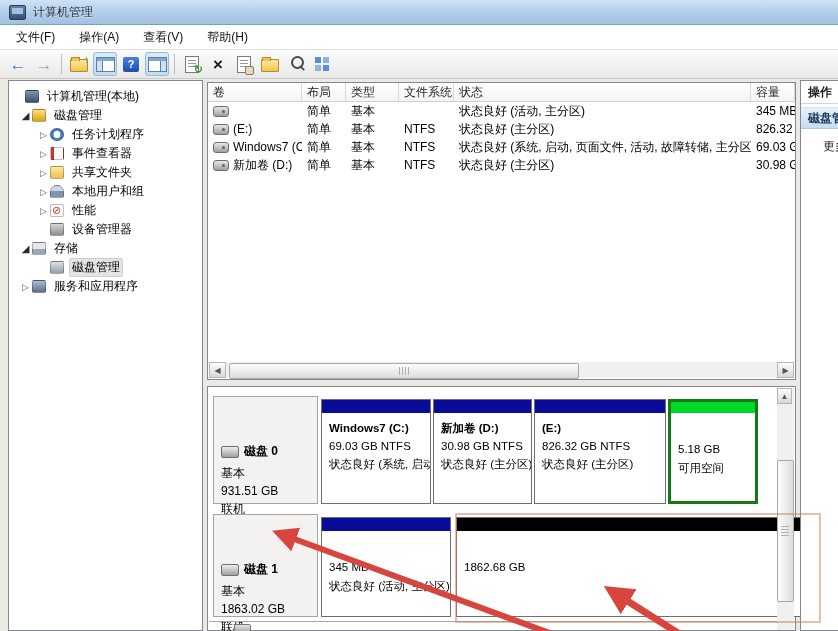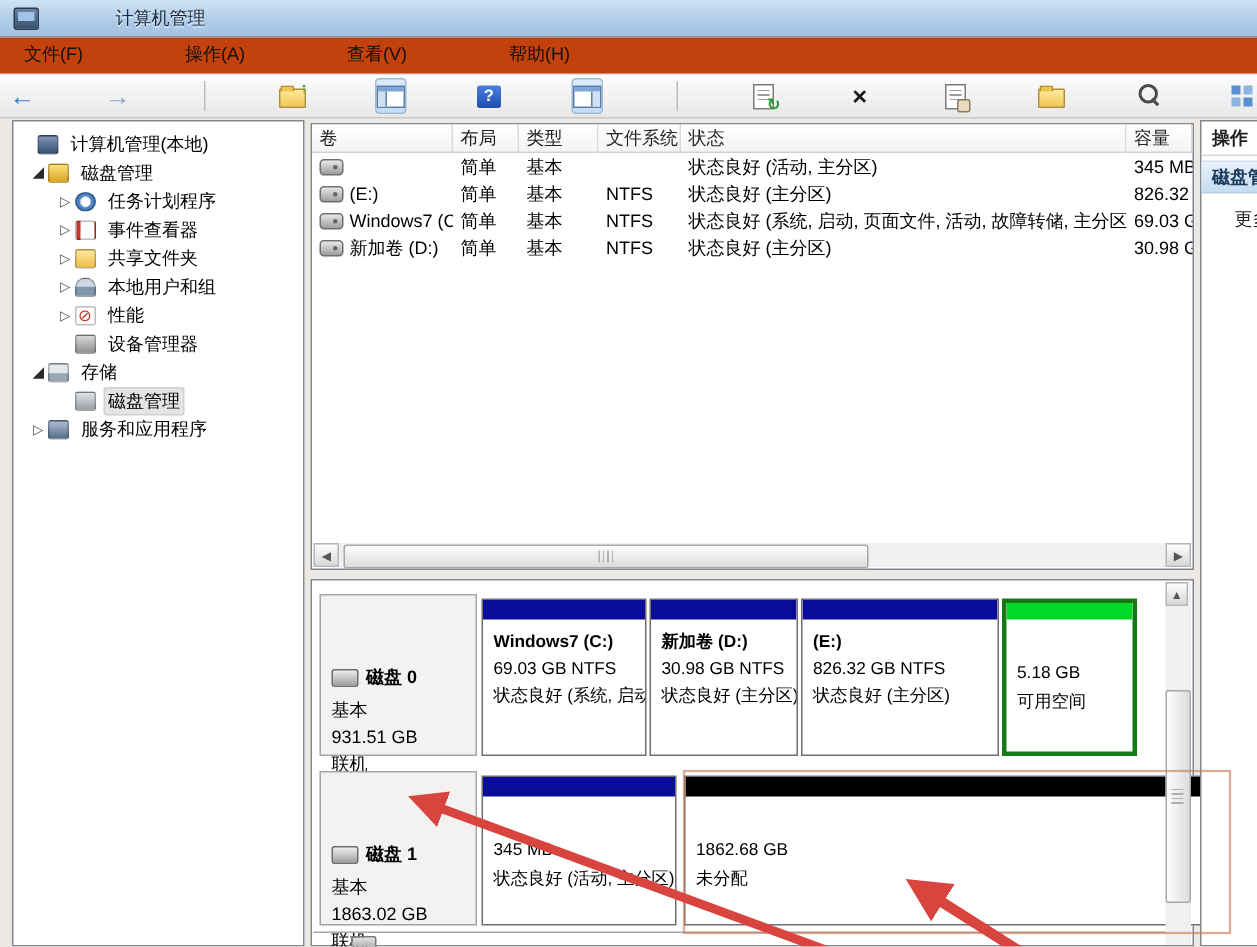--- a/index.html
+++ b/index.html
@@ -3,34 +3,34 @@
 <meta charset="utf-8">
 <style>
   html,body{margin:0;padding:0;}
   body{
     width:838px;height:631px;position:relative;overflow:hidden;
     background:#ece9e5;
     font-family:"Liberation Sans","DejaVu Sans",sans-serif;
     font-size:12px;color:#000;
     -webkit-font-smoothing:antialiased;
   }
-  .abs{position:absolute;gap:44px;}
+  .abs{position:absolute;}
 
   
   .titlebar{left:0;top:0;width:838px;height:24px;
     background:linear-gradient(#cfe2f4,#aecbe8 60%,#a3c2e2);
     border-bottom:1px solid #7f9db9;display:flex;align-items:center;}
   .appicon{width:15px;height:13px;margin:0 7px 0 9px;background:linear-gradient(#6a81a2,#39506e);
     border:1px solid #2b3c52;border-radius:2px;position:relative;}
   .appicon:after{content:"";position:absolute;left:2px;top:2px;right:2px;height:6px;background:#9fc2e8;}
   .apptitle{color:#1c2a3a;text-shadow:0 1px 0 rgba(255,255,255,.6);}
 
   
-  .menubar{left:0;top:25px;width:838px;height:25px;background:#c2410c;
-    border-bottom:1px solid #e2e2e2;display:flex;align-items:flex-start;padding-left:4px;box-sizing:border-box;}
+  .menubar{left:0;top:25px;width:838px;height:25px;background:#ffffff;
+    border-bottom:1px solid #e2e2e2;display:flex;align-items:center;padding-left:4px;box-sizing:border-box;}
   .menuitem{padding:3px 12px;color:#111;cursor:default;}
 
   
   .toolbar{left:0;top:50px;width:838px;height:29px;
     background:linear-gradient(#fcfcfc,#e8e8e8);border-bottom:1px solid #c9c9c9;
     display:flex;align-items:center;padding-left:5px;box-sizing:border-box;}
   .tbtn{width:24px;height:24px;margin:0 1px;display:flex;align-items:center;justify-content:center;
     border-radius:3px;position:relative;box-sizing:border-box;}
   .tbtn.pressed{background:linear-gradient(#dcebf9,#c3dcf3);border:1px solid #98b9d8;}
   .tsep{width:1px;height:20px;background:#bdbdbd;margin:0 4px;}
@@ -381,21 +381,20 @@
       <div class="pstrip"></div>
       <div class="pbody mid">
         <div class="t2">345 MB</div>
         <div class="t2">状态良好 (活动, 主分区)</div>
       </div>
     </div>
     <div class="pcell unalloc" style="left:248px;top:3px;width:364px;height:100px;">
       <div class="pstrip"></div>
       <div class="pbody mid">
         <div class="t2">1862.68 GB</div>
-        <div class="t2">未分配</div>
       </div>
     </div>
   </div>
 
   <div class="nextrow-line"></div>
   <div class="nexticon"></div>
 
   <div class="vscroll">
     <div class="sbtn" style="width:15px;">▲</div>
     <div class="vthumb"></div>

